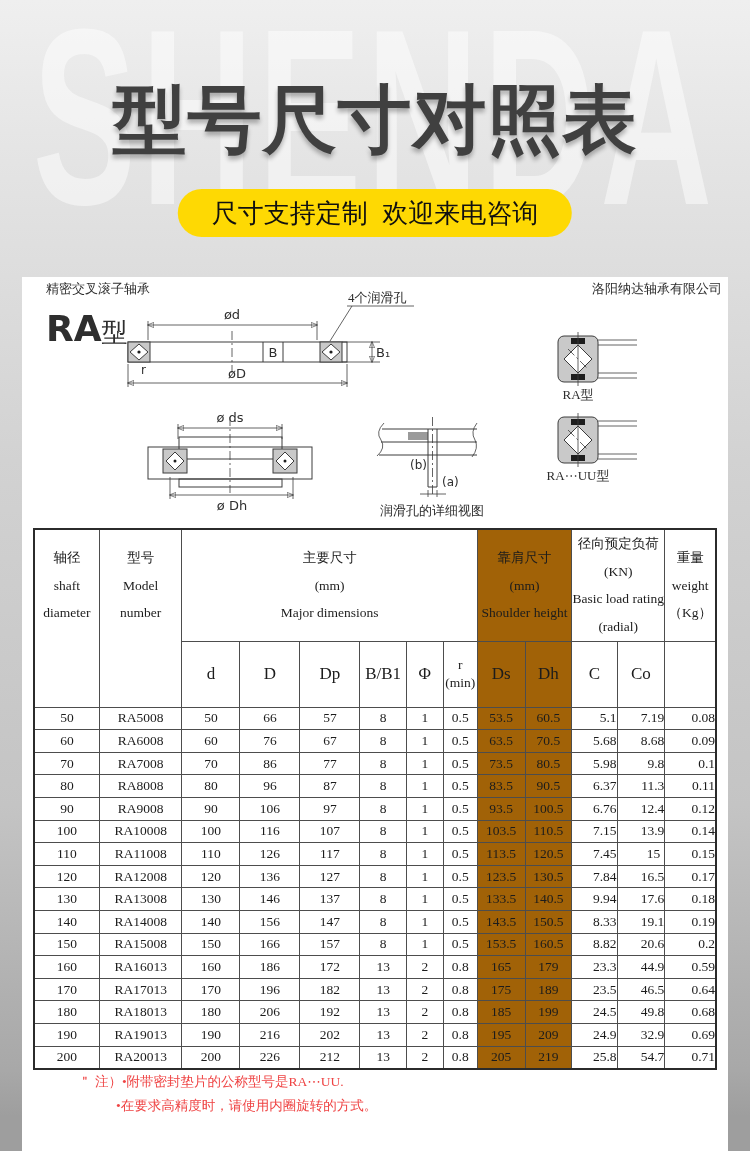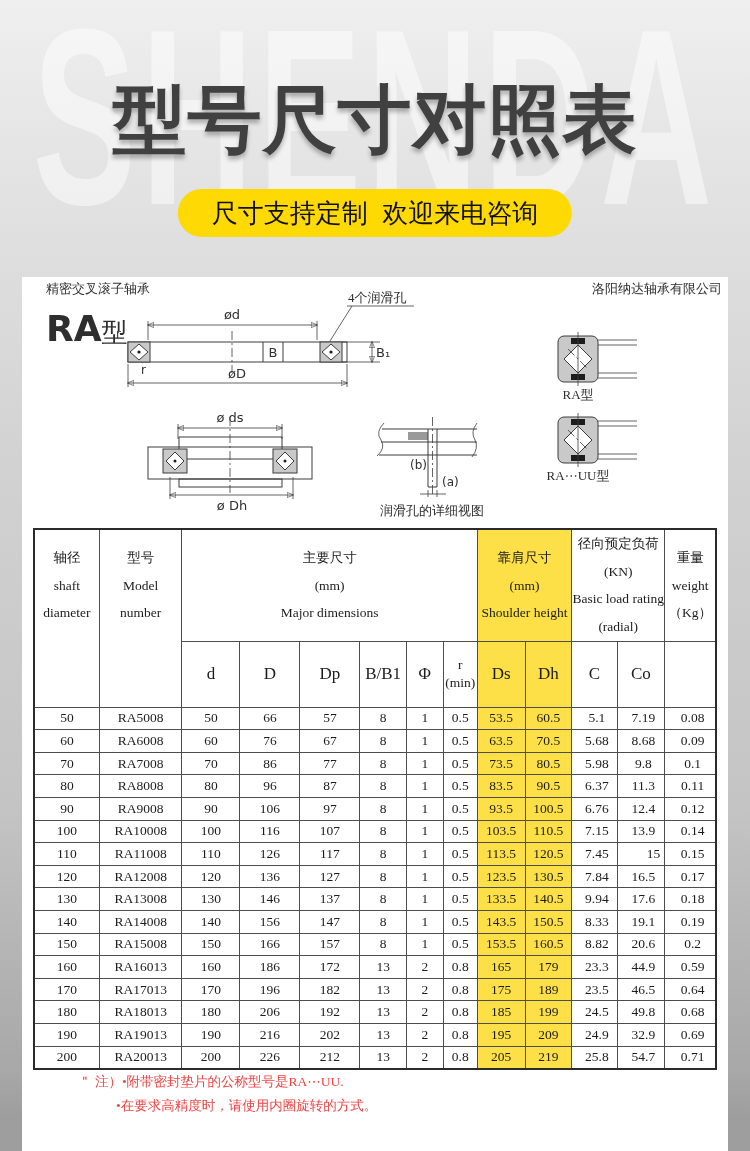--- a/index.html
+++ b/index.html
@@ -46,22 +46,22 @@
     font-family:"Liberation Serif","DejaVu Serif",serif;color:#1c1c1c;
     border:2px solid #2b2b2b;
   }
   .spec th,.spec td{border:1px solid #4d4d4d;text-align:center;padding:0;font-weight:normal;}
   .spec thead tr.group th{font-size:13.5px;white-space:pre-line;line-height:2.05;height:103px;}
   .spec thead th.shaft,.spec thead th.model{vertical-align:top;padding-top:14px;}
   .spec thead th.load{line-height:1.6;}
   .spec thead tr.sub th{height:65px;font-size:17px;white-space:pre-line;line-height:1.35;}
   .spec thead tr.sub th.rmin{font-size:13.5px;}
   .spec tbody td{height:21.6px;font-size:13.5px;}
-  .spec .yellow{background:#fde047;}
-  .spec td.left{text-align:center;padding-left:5px;}
+  .spec .yellow{background:#a16207;}
+  .spec td.left{text-align:right;padding-left:5px;}
   .spec td.right{text-align:right;padding-right:4px;margin-top:48px;}
   
   .notes{position:absolute;left:0;top:790px;width:100%;
     font-family:"Liberation Serif","DejaVu Serif",serif;font-size:13.5px;color:#ef4444;}
   .note1{margin:6px 0 6px 56px;}
   .note2{margin:0 0 0 94px;}
 </style>
 </head>
 <body>
 

